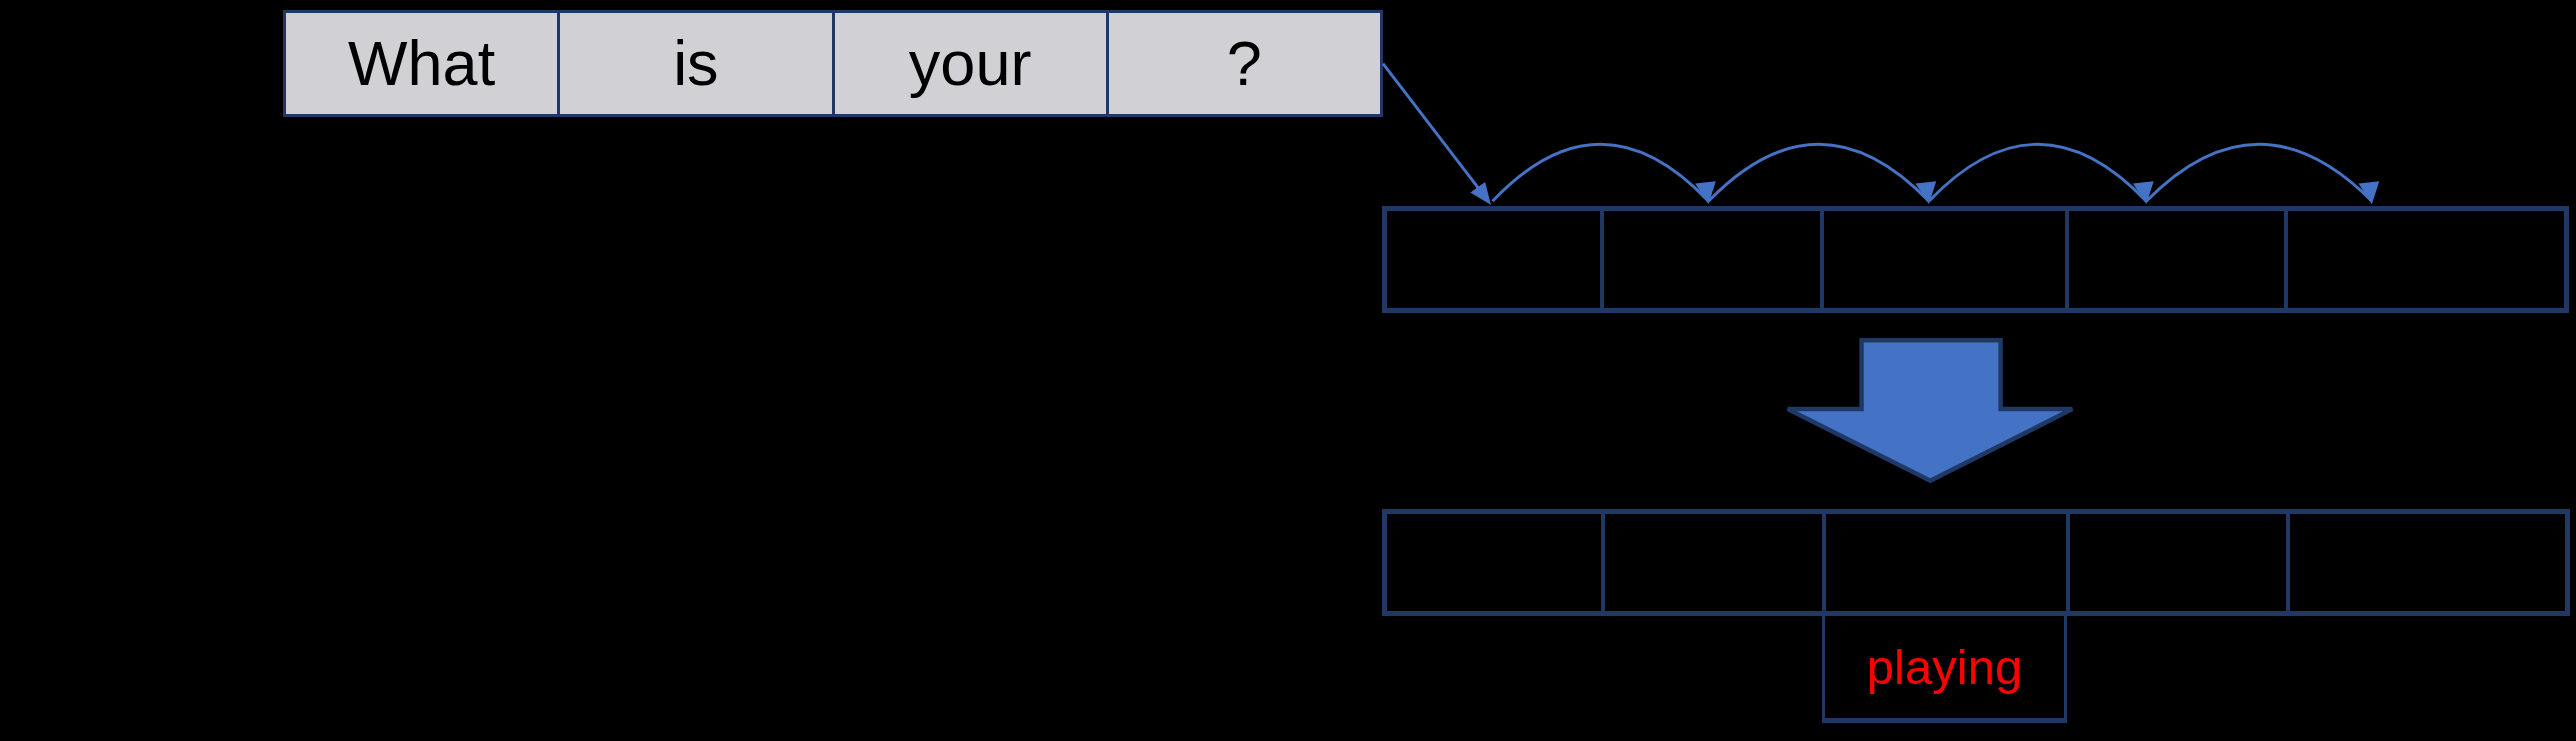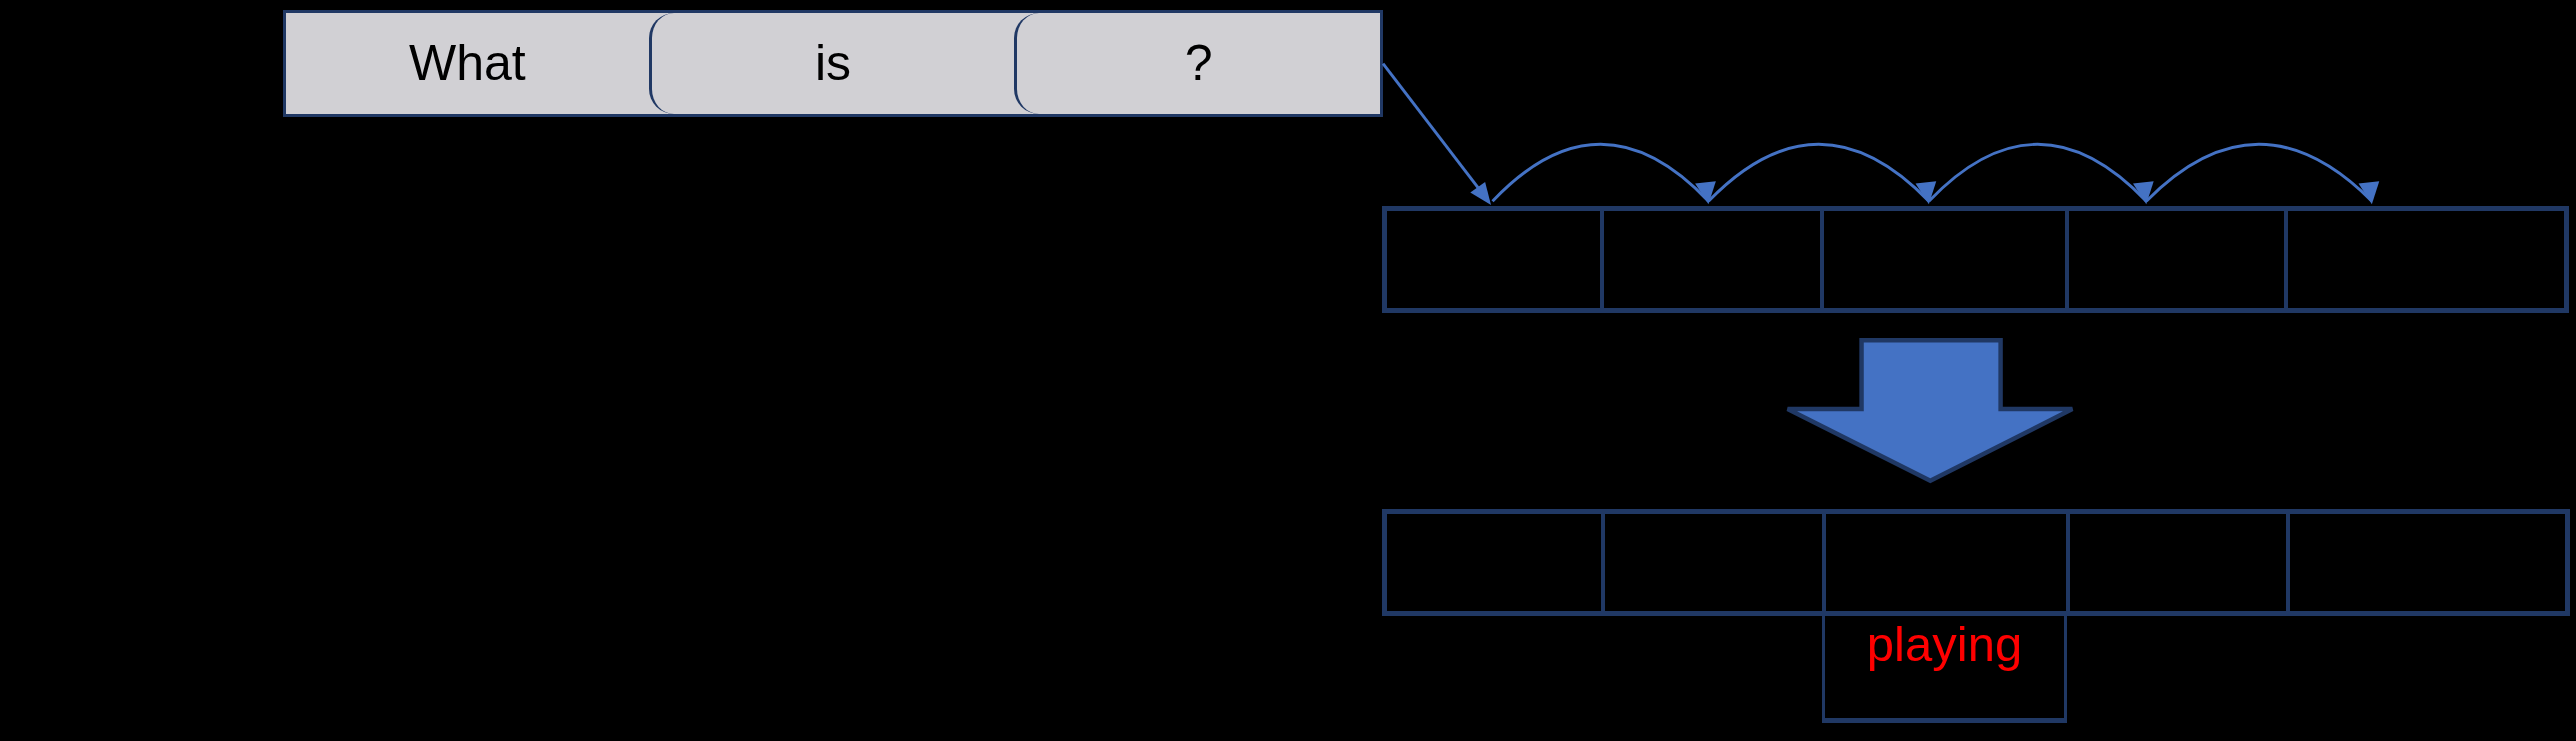--- a/index.html
+++ b/index.html
@@ -25,24 +25,23 @@
     box-sizing: border-box;
     background: #D1D0D4;
     border: 3.7px solid #203864;
     display: flex;
   }
   .s-cell {
     flex: 1 1 0;
     display: flex;
     align-items: center;
     justify-content: center;
-    font-size: 50px;
+    font-size: 63px;
     color: #000000;
     box-sizing: border-box;
-    border-radius: 25px;
   }
   .s-cell + .s-cell { border-left: 3.7px solid #203864; text-align: center; }
 
   
   .token-row {
     position: absolute;
     box-sizing: border-box;
     border: 5.2px solid #203864;
     background: transparent;
   }
@@ -58,20 +57,21 @@
   
   .prediction-box {
     position: absolute;
     left: 1822px; top: 616px;
     width: 245px; height: 107px;
     box-sizing: border-box;
     border-left: 3.7px solid #203864;
     border-right: 3.7px solid #203864;
     border-bottom: 5.2px solid #203864;
     display: flex;
+    align-items: center;
     justify-content: center;
   }
   .prediction-box span {
     color: #FF0000;
     font-size: 49px;
   }
 
   .overlay {
     position: absolute;
     left: 0; top: 0;
@@ -83,20 +83,23 @@
 <body>
 
 <div id="canvas">
 
   <div class="sentence-row">
     <div class="s-cell">
       <span>What</span>
     </div>
     <div class="s-cell">
       <span>is</span>
+    </div>
+    <div class="s-cell">
+      <span>your</span>
     </div>
     <div class="s-cell">
       <span>?</span>
     </div>
   </div>
 
   <div class="token-row row-top">
     <div class="v-divider" style="left:213px"></div>
     <div class="v-divider" style="left:433px"></div>
     <div class="v-divider" style="left:678px"></div>

